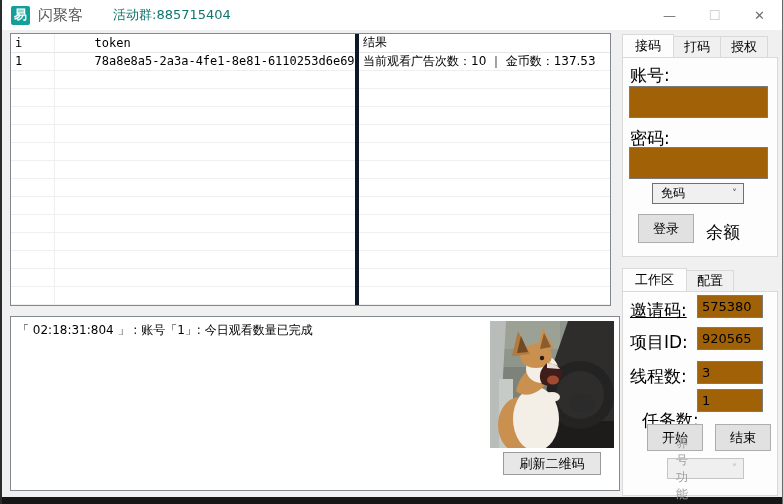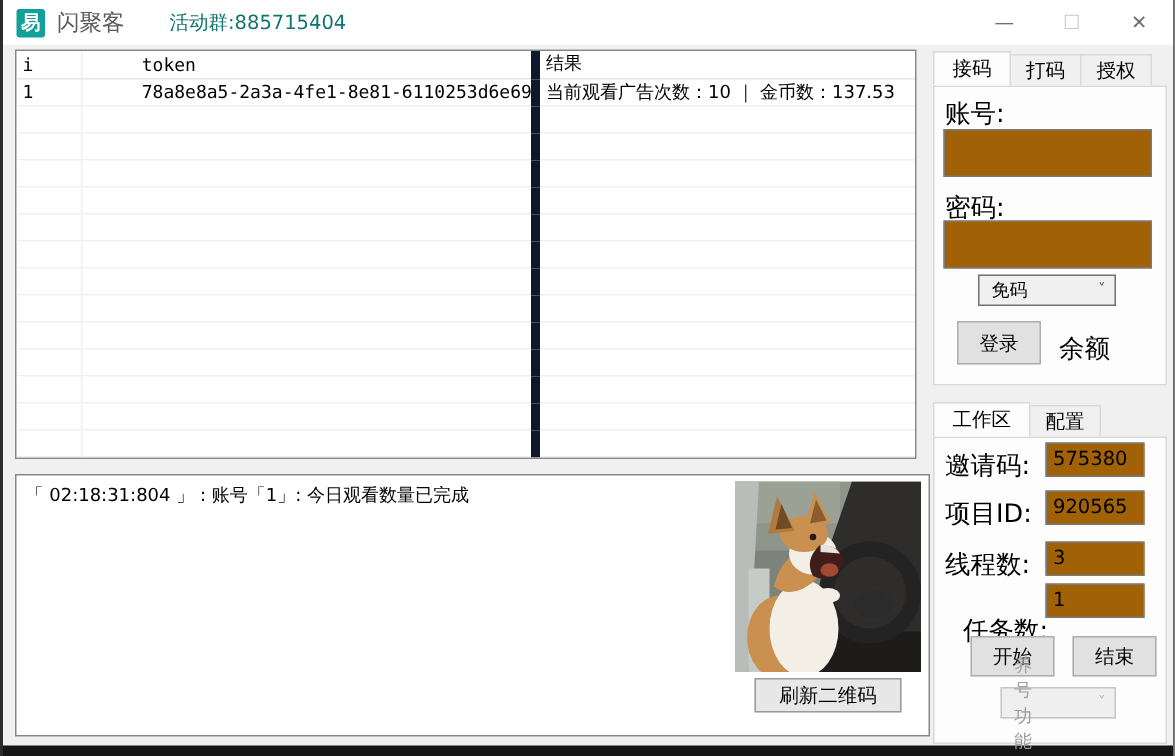--- a/index.html
+++ b/index.html
@@ -26,21 +26,21 @@
   .win-btn.max { color:#c9c9c9; }
 
   
   .token-table-wrap { position:absolute; left:8px; top:33px; width:601px; height:273px;
     background:#fff; border:1px solid #828790; overflow:hidden; }
   table.tokens { width:100%; border-collapse:collapse; table-layout:fixed; font-size:12px; }
   table.tokens td, table.tokens th { height:18px; padding:0 4px; text-align:left; font-weight:normal;
     border-bottom:1px solid #efefef; white-space:nowrap; overflow:hidden; color:#000; }
   table.tokens th { border-bottom:1px solid #e5e5e5; }
   table.tokens .c1 { width:43px; border-right:1px solid #efefef; }
-  table.tokens .c2 { width:303px; border-right:6px solid #0f172a;padding-left:40px; }
+  table.tokens .c2 { width:303px; border-right:4px solid #0f172a;padding-left:40px; }
   .mono { font-family:"DejaVu Sans Mono", monospace; font-size:12px; }
 
   
   .log-panel { position:absolute; left:8px; top:316px; width:610px; height:175px;
     background:#fff; border:1px solid #828790; padding:4px 6px; }
   .log-line { font-size:12px; color:#000; line-height:18px; white-space:nowrap; }
   .dog-photo { position:absolute; left:479px; top:4px; width:124px; height:127px; }
   .qr-btn { position:absolute; left:492px; top:135px; width:98px; height:23px;
     background:#e7e7e7; border:1px solid #9a9a9a; font-size:13px; color:#000;
     font-family:"DejaVu Sans", sans-serif; }
@@ -216,21 +216,21 @@
     <button class="btn" style="left:16px; top:178px; width:56px; height:29px; z-index:2;">登录</button>
     <div class="lbl" style="left:84px; top:185px; z-index:2;">余额</div>
   </div>
 
   <div class="tabctrl" style="left:620px; top:270px; width:156px; height:226px;">
     <div class="tabbar" style="z-index:2;">
       <div class="tab active">工作区</div>
       <div class="tab">配置</div>
     </div>
     <div class="tabbody"></div>
-    <div class="lbl" style="left:8px; top:29px; z-index:2;">邀请码:</div>
+    <div class="lbl" style="left:8px; top:29px; z-index:2;text-decoration:underline;">邀请码:</div>
     <input class="tbx" style="left: 75px; top: 25px; width: 66px; height: 23px; z-index: 2;" value="575380">
     <div class="lbl" style="left:8px; top:61px; z-index:2;">项目ID:</div>
     <input class="tbx" style="left: 75px; top: 57px; width: 66px; height: 23px; z-index: 2;" value="920565">
     <div class="lbl" style="left:8px; top:95px; z-index:2;">线程数:</div>
     <input class="tbx" style="left: 75px; top: 91px; width: 66px; height: 23px; z-index: 2;" value="3">
     <div class="lbl" style="left:8px; top:139px; z-index:2;margin-left:12px;">任务数:</div>
     <input class="tbx" style="left: 75px; top: 119px; width: 66px; height: 23px; z-index: 2;" value="1">
     <button class="btn" style="left:25px; top:154px; width:56px; height:27px; z-index:2;">开始</button>
     <button class="btn" style="left:93px; top:154px; width:56px; height:27px; z-index:2;">结束</button>
     <div class="combo disabled" style="left:45px; top:188px; width:77px; height:21px; z-index:2;">

